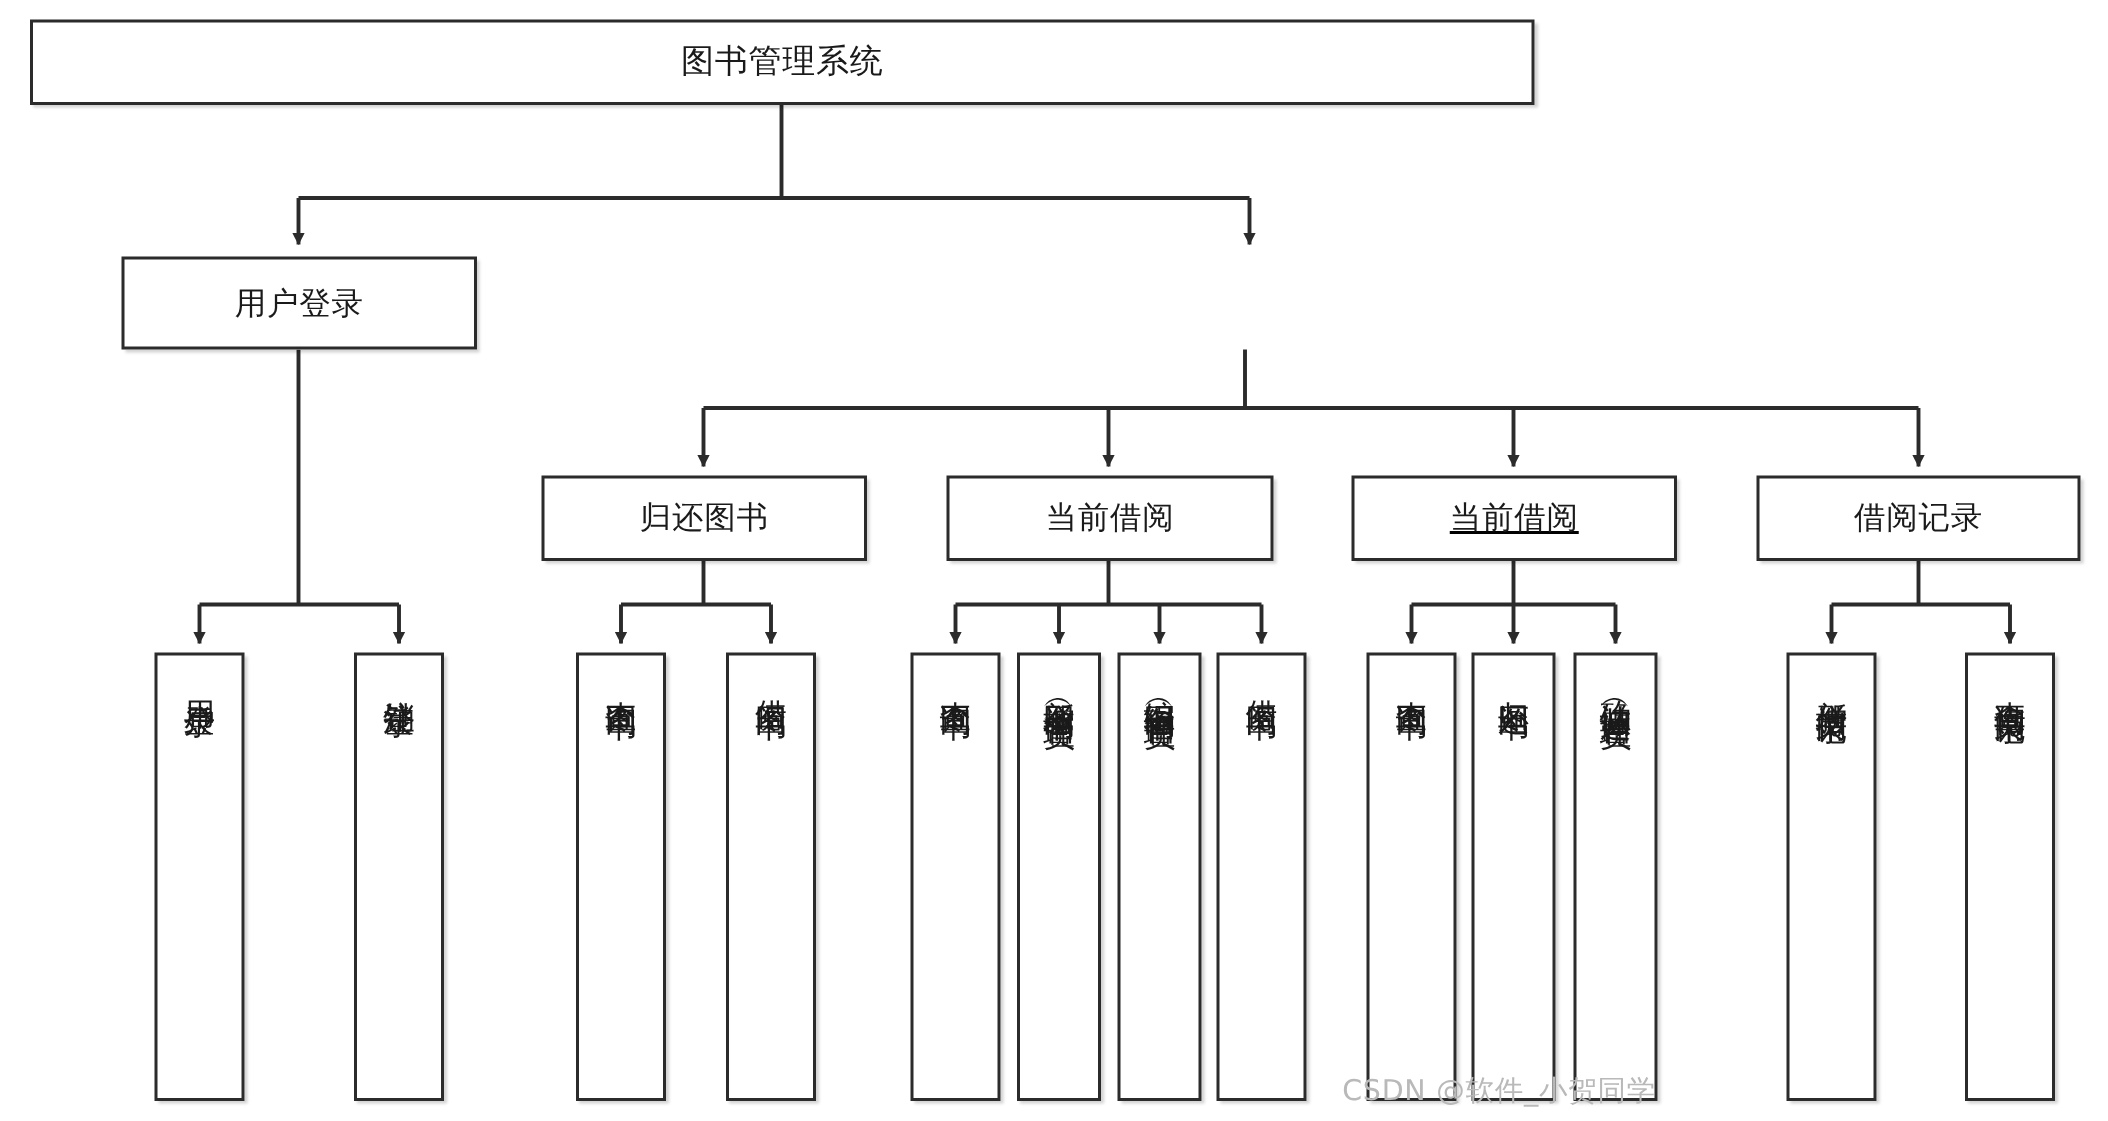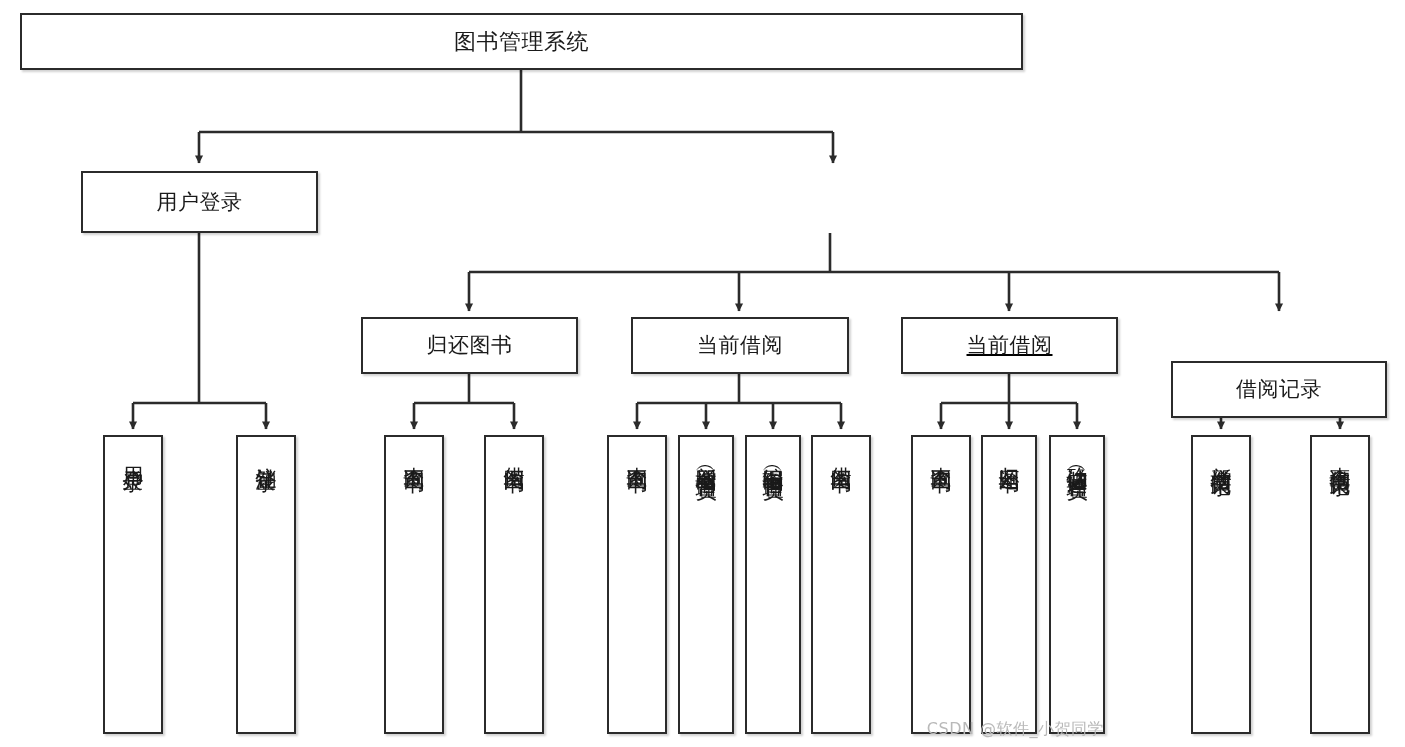--- a/index.html
+++ b/index.html
@@ -55,21 +55,21 @@
     white-space: normal;
     line-height: 1.05;
     letter-spacing: 2px;
     font-size: 21px;
   }
   .node-box.root .node-label { font-size: 22px; }
   #watermark {
     position: absolute;
     right: 12px;
     bottom: 7px;
-    font-size: 16px;
+    font-size: 19px;
     color: #b9b9b9;
     letter-spacing: 0.5px;
     font-family: "DejaVu Sans", "Liberation Sans", sans-serif;
     white-space: nowrap;
     pointer-events: none;
   }
 </style>
 </head>
 <body>
 
@@ -139,21 +139,21 @@
   </div>
 
   <div class="node-box" style="left:631px; top:317px; width:218px; height:57px;">
     <span class="node-label">当前借阅</span>
   </div>
 
   <div class="node-box" style="left:901px; top:317px; width:217px; height:57px;text-decoration:underline;">
     <span class="node-label">当前借阅</span>
   </div>
 
-  <div class="node-box" style="left:1171px; top:317px; width:216px; height:57px;margin-top:44px;">
+  <div class="node-box" style="left:1171px; top:317px; width:216px; height:57px;">
     <span class="node-label">借阅记录</span>
   </div>
 
   <div class="node-box vertical" style="left:103px; top:435px; width:60px; height:299px;">
     <span class="node-label">用户登录</span>
   </div>
 
   <div class="node-box vertical" style="left:236px; top:435px; width:60px; height:299px;">
     <span class="node-label">注销登录</span>
   </div>

